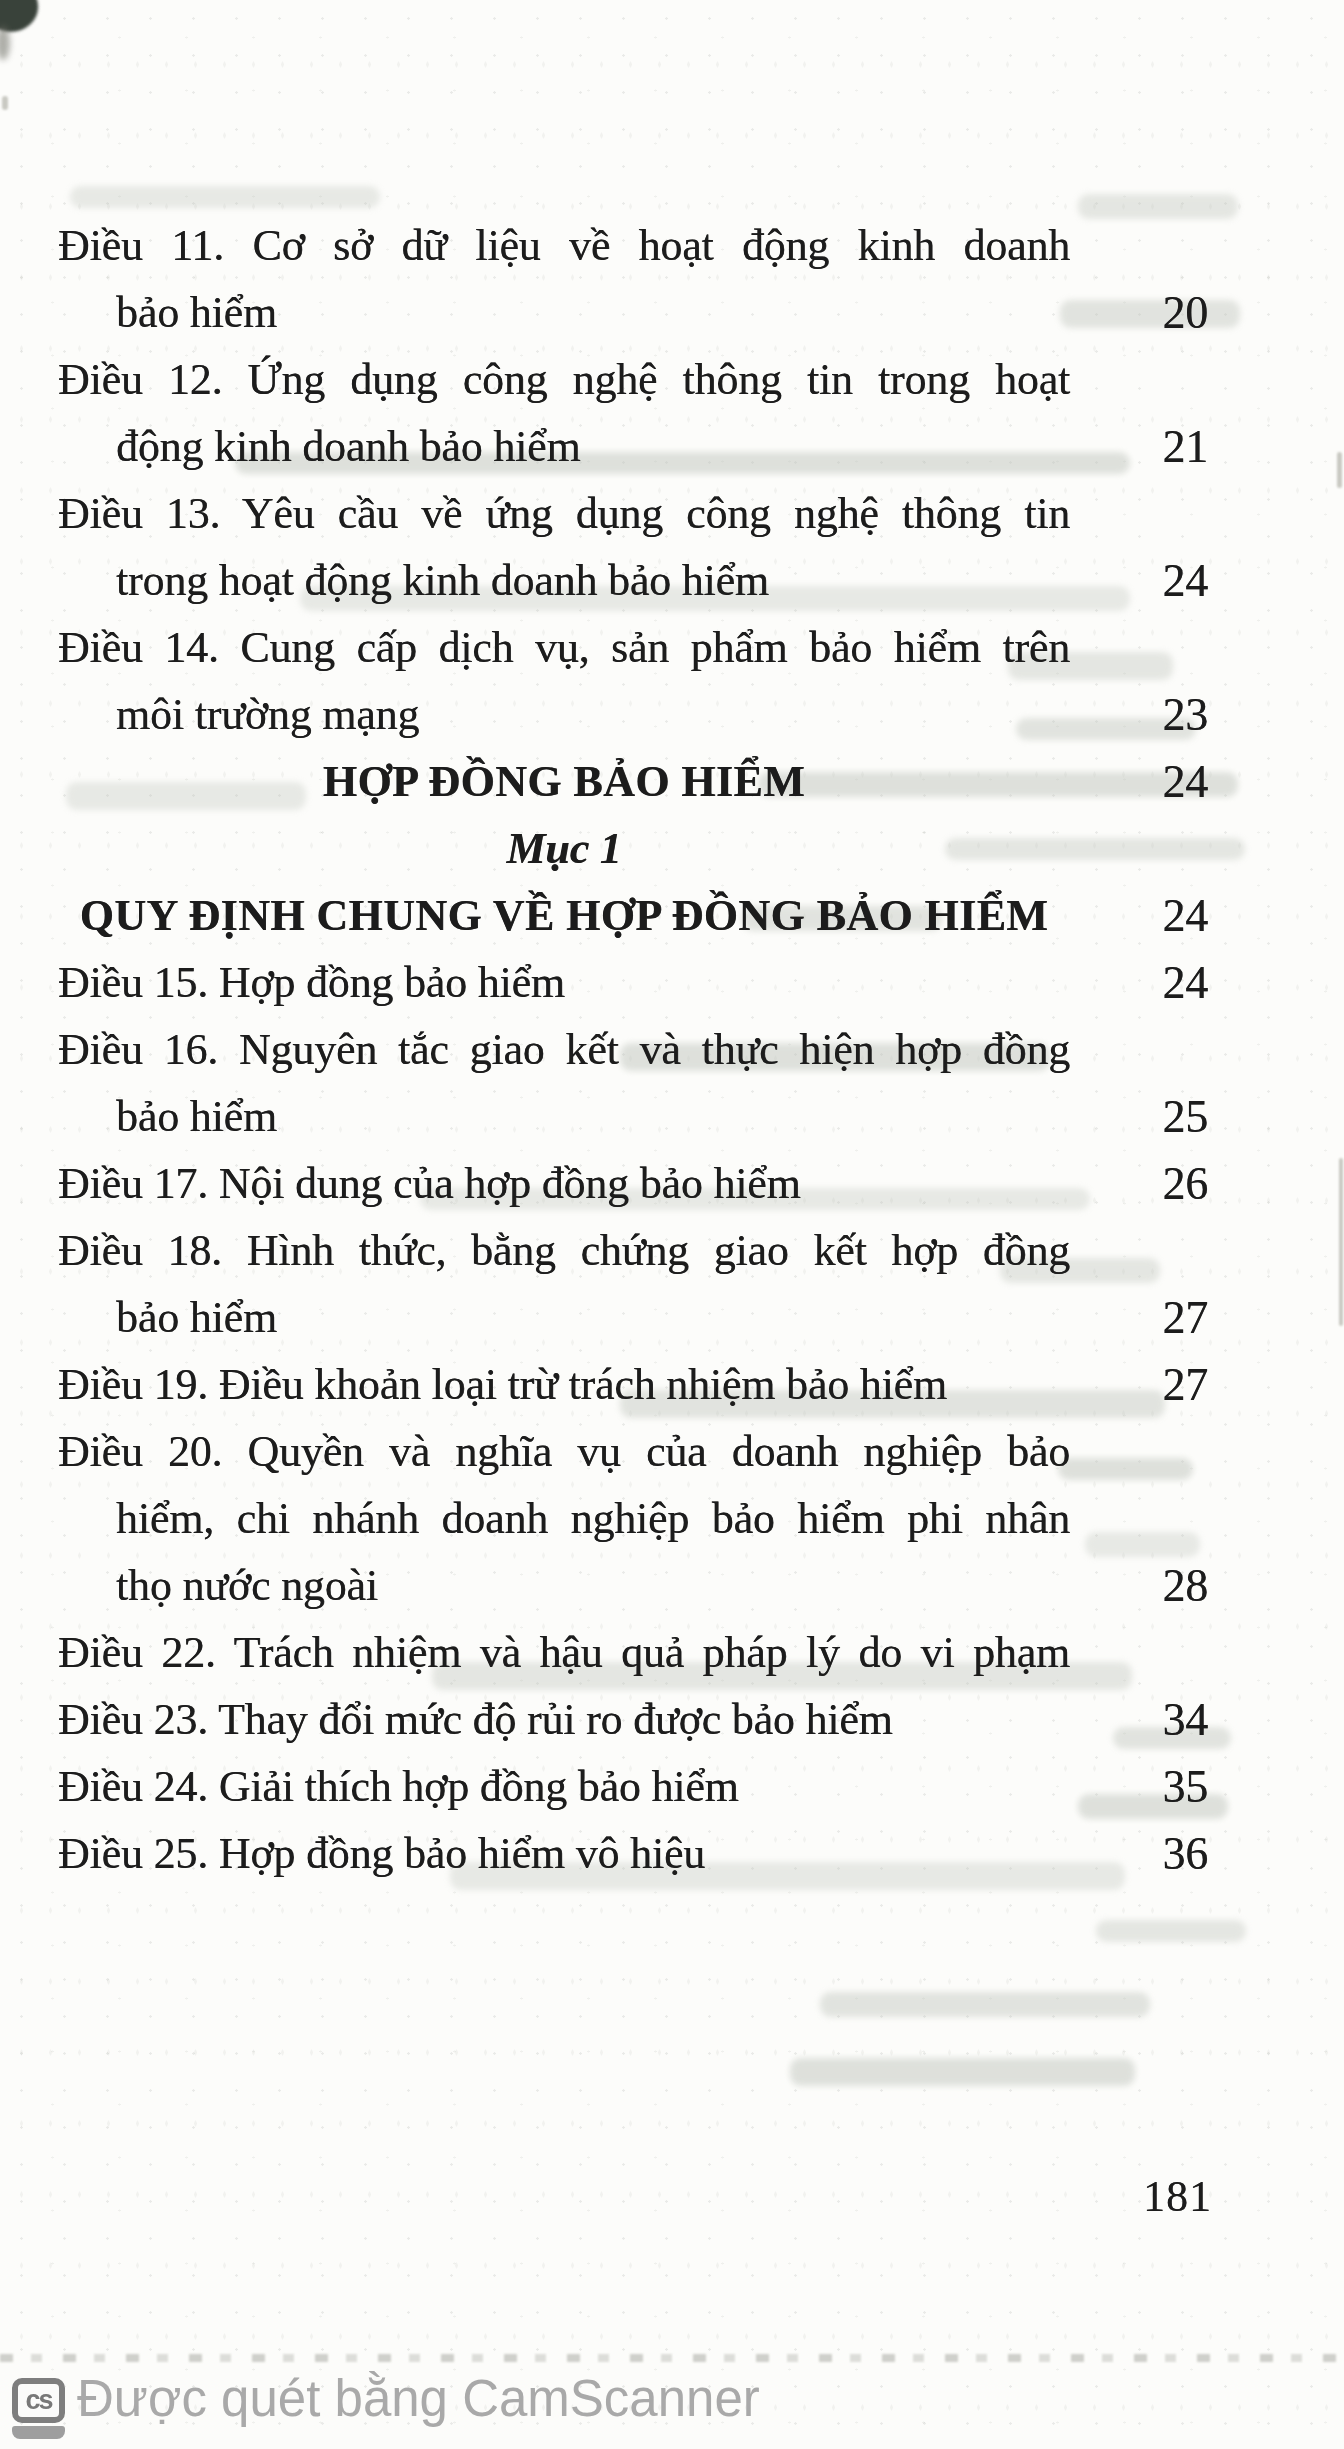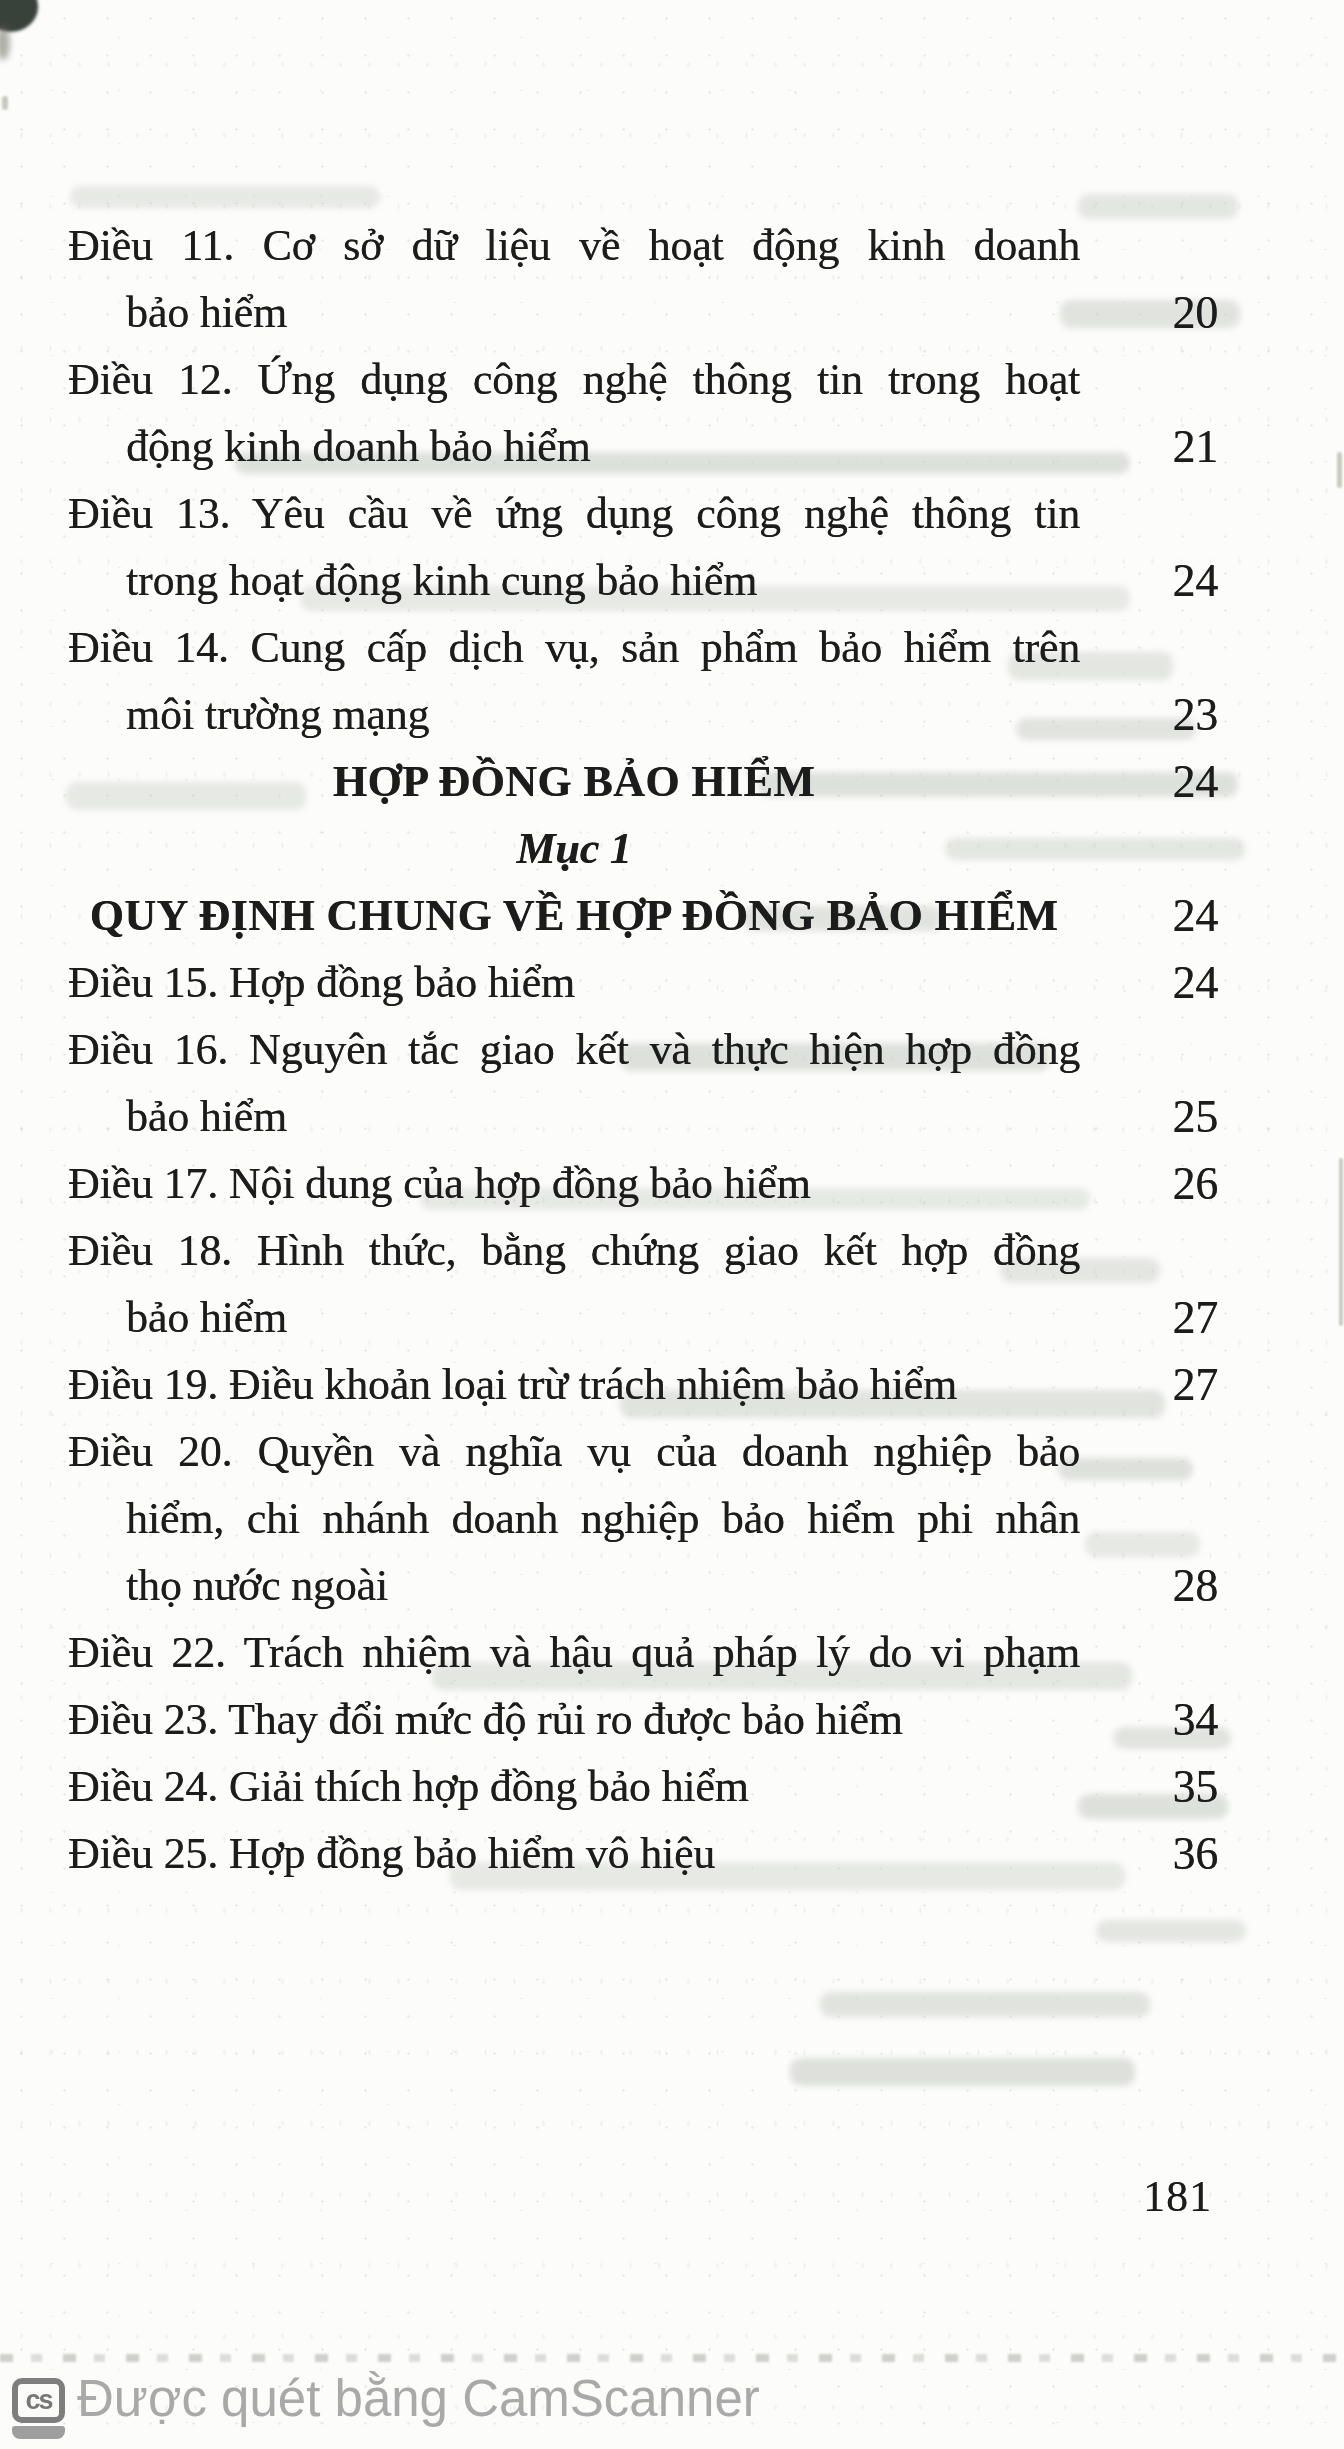--- a/index.html
+++ b/index.html
@@ -56,21 +56,21 @@
     width: 1344px; height: 8px;
     background: repeating-linear-gradient(90deg,
       rgba(134,136,126,.50) 0 13px, transparent 13px 31px,
       rgba(134,136,126,.35) 31px 42px, transparent 42px 63px);
     filter: blur(1px);
     opacity: .75;
   }
 
   
   .toc {
-    position: absolute; left: 68px; top: 212px;
+    position: absolute; left: 58px; top: 212px;
     width: 1150px;
     color: var(--ink, #1c1c1c);
   }
   .row {
     position: relative;
     height: 67px;
     font-size: 44px;
     line-height: 67px;
     letter-spacing: -0.2px;
     text-shadow: 0.35px 0.35px 0.45px rgba(15,15,15,.8);
@@ -183,21 +183,21 @@
         <span class="row-text">Điều 12. Ứng dụng công nghệ thông tin trong hoạt</span>
       </div>
       <div class="row indent">
         <span class="row-text">động kinh doanh bảo hiểm</span>
         <span class="row-page">21</span>
       </div>
       <div class="row justify">
         <span class="row-text">Điều 13. Yêu cầu về ứng dụng công nghệ thông tin</span>
       </div>
       <div class="row indent">
-        <span class="row-text">trong hoạt động kinh cung bảo hiểm</span>
+        <span class="row-text">trong hoạt động kinh doanh bảo hiểm</span>
         <span class="row-page">24</span>
       </div>
       <div class="row justify">
         <span class="row-text">Điều 14. Cung cấp dịch vụ, sản phẩm bảo hiểm trên</span>
       </div>
       <div class="row indent">
         <span class="row-text">môi trường mạng</span>
         <span class="row-page">23</span>
       </div>
       <div class="row center heading">

